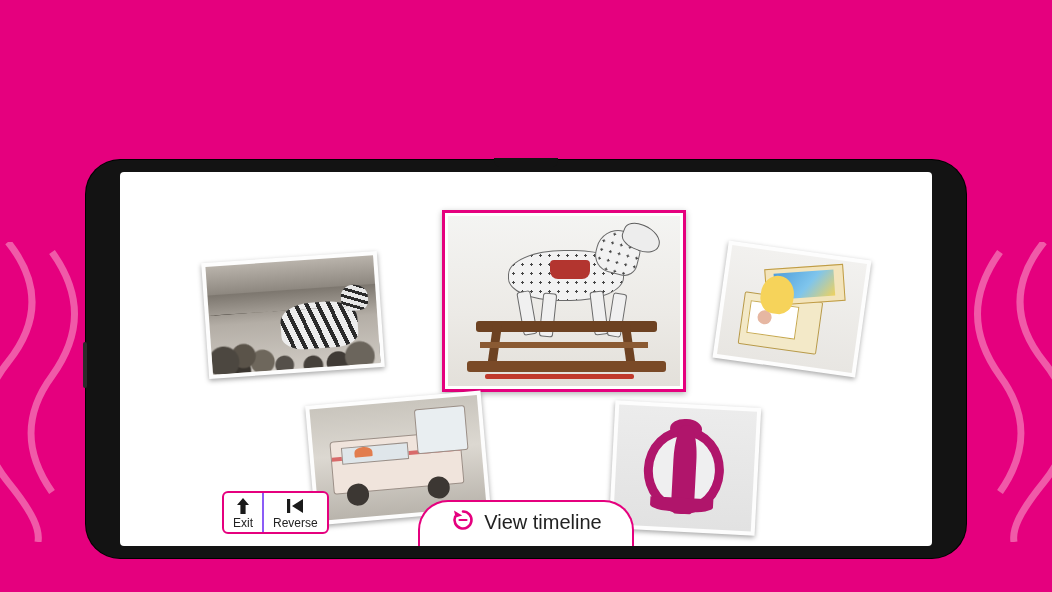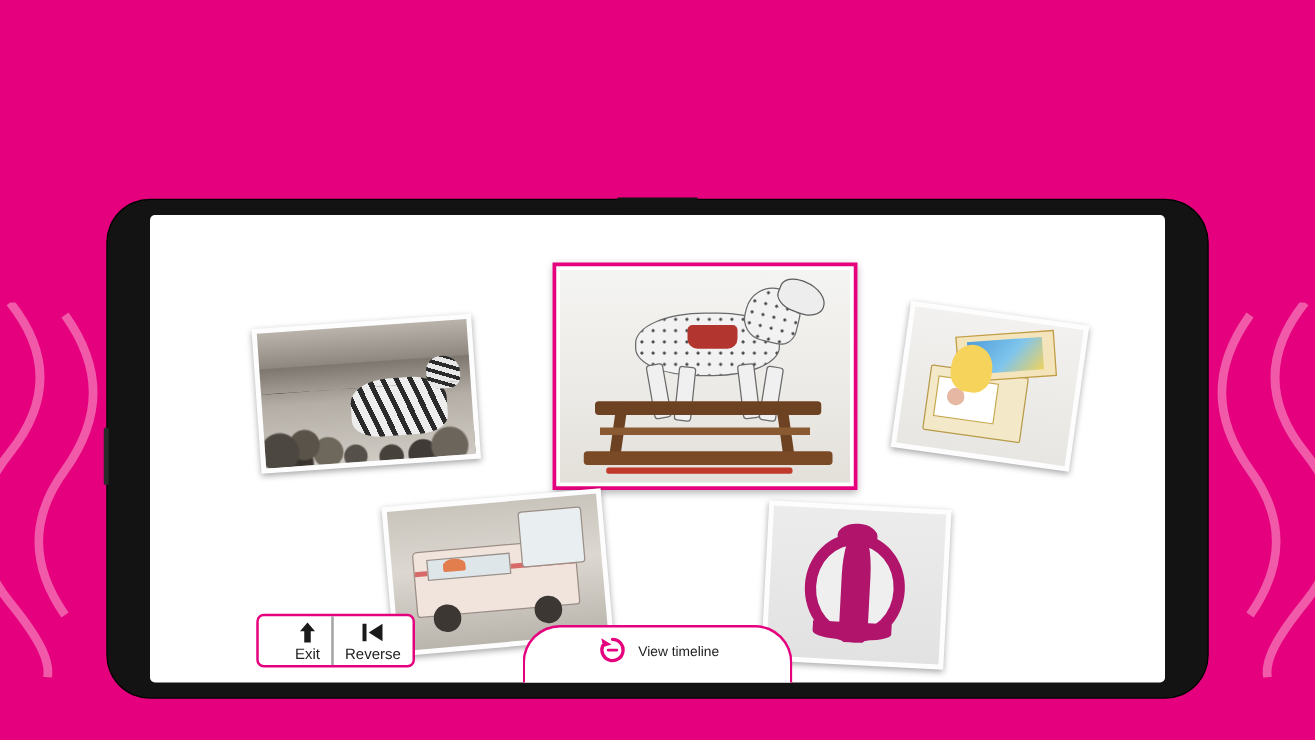--- a/index.html
+++ b/index.html
@@ -244,45 +244,45 @@
   }
   .ctrl-btn {
     display: flex; flex-direction: column;
     align-items: center; justify-content: center;
     padding: 3px 9px 2px 9px;
     color: #222;
     font-size: 12px;
     line-height: 1.05;
     cursor: pointer;
   }
-  .ctrl-btn + .ctrl-btn { border-left: 2px solid #a3a3a3; }
+  .ctrl-btn + .ctrl-btn { border-left: 2px solid #8b5cf6; }
   .ctrl-btn .glyph { display: block; height: 20px; }
   .ctrl-btn .glyph svg { display: block; }
   .ctrl-btn .lbl { margin-top: 1px; }
 
-  #ctrl-left { left: 85px; bottom: 12px; padding-left: 20px; }
+  #ctrl-left { left: 102px; bottom: 12px; }
   #ctrl-right { right: 80px; bottom: 12px; }
 
   #timeline {
     position: absolute;
     left: 50%; transform: translateX(-50%);
     bottom: -12px;
     width: 216px; height: 58px;
     border: 2px solid #e5007e;
     border-bottom: none;
     border-radius: 30px 30px 0 0;
     background: #ffffff;
     display: flex;
     align-items: center;
     justify-content: center;
     gap: 8px;
     padding-bottom: 16px;
     cursor: pointer;
   }
-  #timeline .tl-label { font-size: 11px; color: #222; }
+  #timeline .tl-label { font-size: 20px; color: #222; }
 </style>
 </head>
 <body>
 
 <div id="screen">
 
   <div class="wave" style="left:-6px; top:242px;">
     <svg width="90" height="300" viewBox="0 0 90 300">
       <path d="M14 0 C 46 40, 46 80, 14 120 C -18 160, -18 200, 14 240 C 40 272, 46 288, 44 300" fill="none" stroke="#f05aa8" stroke-width="7"></path>
       <path d="M58 10 C 88 52, 88 92, 58 134 C 30 172, 30 210, 58 250" fill="none" stroke="#f05aa8" stroke-width="7"></path>

